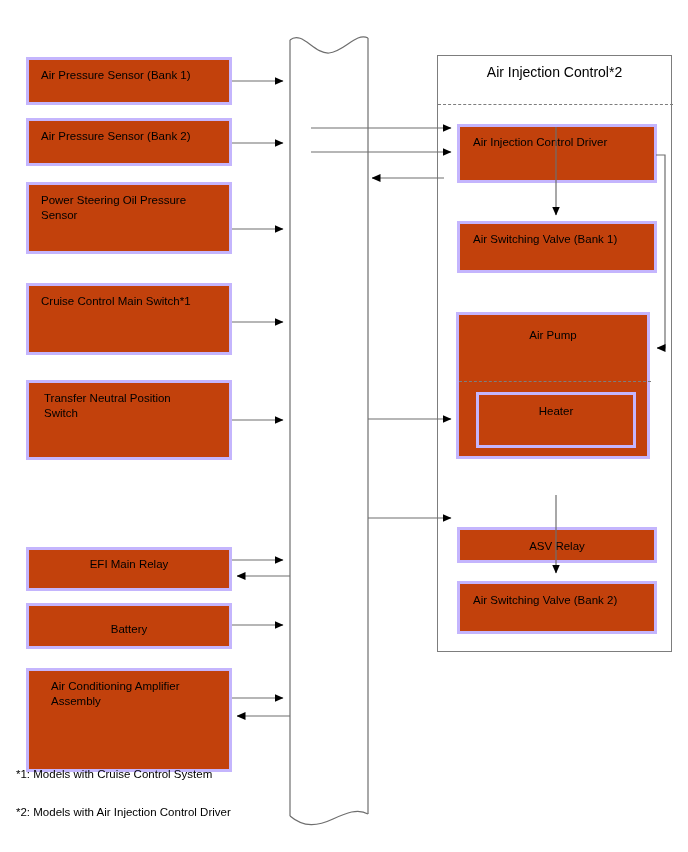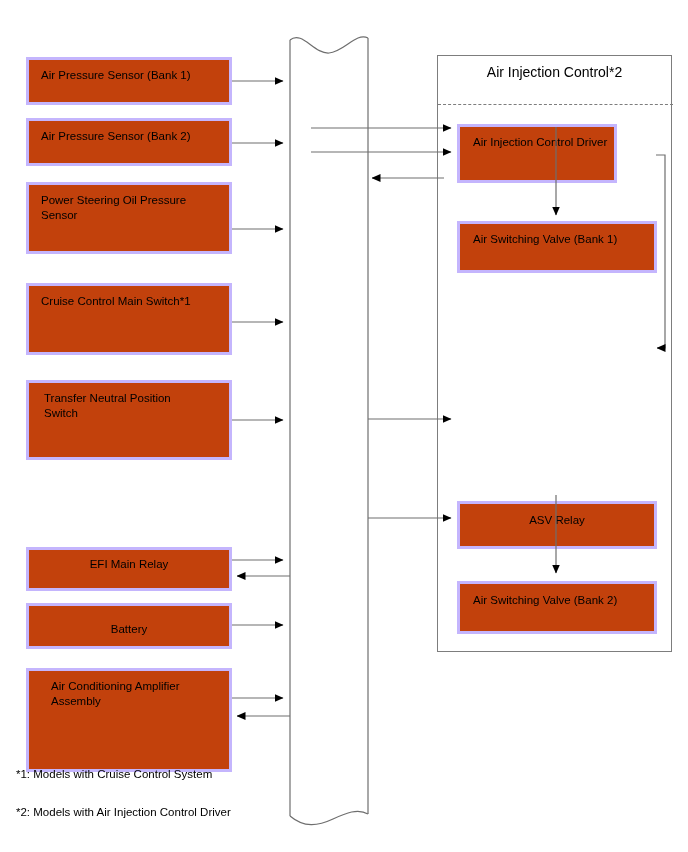--- a/index.html
+++ b/index.html
@@ -133,30 +133,39 @@
 
       <path d="M2,788 C16,800 30,798 45,791 C58,785 70,780 80,786" fill="none" stroke="#6e6e6e" stroke-width="1.2"></path>
     </svg>
   </div>
 
   <div id="aic-panel">
     <div id="aic-title">Air Injection Control*2</div>
 
     <div class="dashed-h" style="left:0px;top:48px;width:235px;"></div>
 
-    <div class="box" style="left:19px;top:68px;width:160px;height:59px;">
+    <div class="box" style="left:19px;top:68px;width:200px;height:59px;">
       <div class="lbl left" style="top:8px;padding-left:13px;">Air Injection Control Driver</div>
     </div>
 
     <div class="box" style="left:19px;top:165px;width:200px;height:52px;">
       <div class="lbl left" style="top:8px;padding-left:13px;">Air Switching Valve (Bank 1)</div>
     </div>
 
-
-    <div class="box" style="left:19px;top:445px;width:200px;height:48px;">
+    <div class="box" style="left:18px;top:256px;width:194px;height:147px;">
+      <div class="lbl center" style="top:13px;">Air Pump</div>
+
+      <div class="dashed-h" style="left:0px;top:66px;width:192px;"></div>
+
+      <div class="box" style="left:17px;top:77px;width:160px;height:56px;">
+        <div class="lbl center" style="top:9px;">Heater</div>
+      </div>
+    </div>
+
+    <div class="box" style="left:19px;top:471px;width:200px;height:36px;">
       <div class="lbl center" style="top:9px;">ASV Relay</div>
     </div>
 
     <div class="box" style="left:19px;top:525px;width:200px;height:53px;">
       <div class="lbl left" style="top:9px;padding-left:13px;">Air Switching Valve (Bank 2)</div>
     </div>
   </div>
 
   <svg id="wires" viewBox="0 0 688 852" xmlns="http://www.w3.org/2000/svg">
     <defs>

